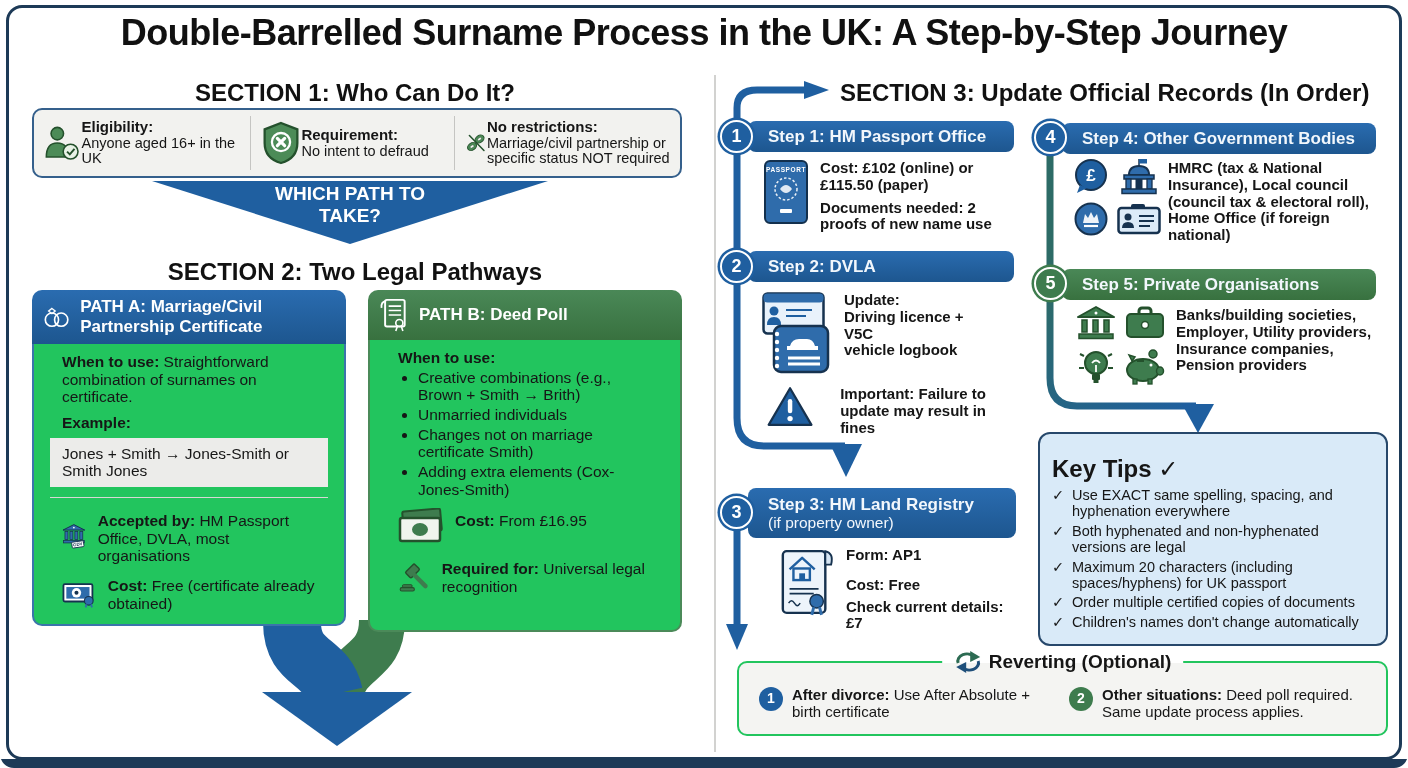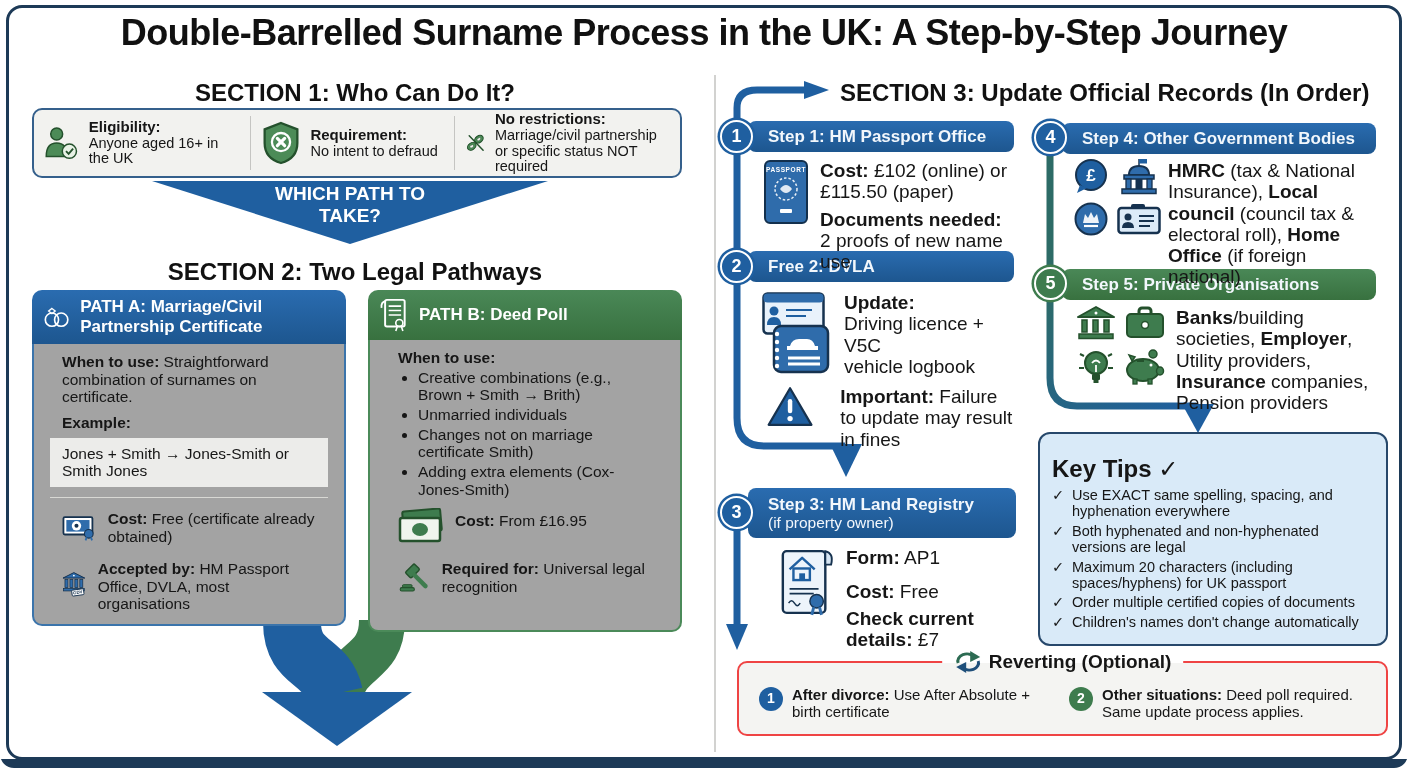--- a/index.html
+++ b/index.html
@@ -9,62 +9,62 @@
   
   .frame{position:absolute;top:5px;left:6px;right:6px;bottom:8px;border:3px solid #1d3a57;border-radius:16px;}
   .bottombar{position:absolute;left:0;right:0;bottom:0;height:9px;background:#1d3a57;}
   .vdivider{position:absolute;left:714px;top:75px;bottom:16px;width:2px;background:#d2d2d0;}
   
   .title{top:12px;left:40px;right:40px;text-align:center;font-size:36px;font-weight:bold;letter-spacing:-0.5px;color:#111;}
   .sec-head{font-size:24px;font-weight:bold;color:#111;}
   
   .s1box{left:32px;top:108px;width:650px;height:70px;background:#f2f2ef;border:2px solid #35608c;border-radius:10px;
          display:flex;align-items:center;box-sizing:border-box;}
-  .s1item{display:flex;align-items:center;gap:9px;padding:0 10px;box-sizing:border-box;height:54px;}
+  .s1item{display:flex;align-items:center;padding:0 10px;box-sizing:border-box;height:54px;}
   .s1item + .s1item{border-left:1.5px solid #c5c5c2;}
   .s1txt{font-size:14.5px;line-height:1.1;}
   .s1txt b{font-size:15px;}
   
   .banner{left:152px;top:181px;width:396px;height:63px;background:#1f5fa0;
           clip-path:polygon(0 0,100% 0,50% 100%);text-align:center;color:#fff;font-weight:bold;font-size:19px;line-height:1.18;padding-top:2px;box-sizing:border-box;}
   
   .card{box-sizing:border-box;}
   .card-head{display:flex;align-items:center;gap:9px;padding:6px 10px;border-radius:10px 10px 0 0;color:#fff;font-weight:bold;font-size:17px;line-height:1.15;box-sizing:border-box;}
   .head-blue{background:linear-gradient(180deg,#2a6cb0,#1d568f);}
   .head-green{background:linear-gradient(180deg,#4a8857,#38713f);}
-  .card-body{background:#a3a3a3;border-radius:0 0 10px 10px;padding:9px 28px;box-sizing:border-box;font-size:15.5px;line-height:1.14;}
+  .card-body{background:#22c55e;border-radius:0 0 10px 10px;padding:9px 28px;box-sizing:border-box;font-size:15.5px;line-height:1.14;}
   .body-blue{border:2px solid #3b74ab;border-top:none;}
   .body-green{border:2px solid #4b8a59;border-top:none;}
   .example-box{background:#ececе9;background:#ececea;margin:6px -12px 0 -12px;padding:7px 12px;}
   .hr-light{border:none;border-top:1.5px solid #d8d8d4;margin:10px -12px 0 -12px;}
   .iconrow{display:flex;gap:11px;margin-top:12px;align-items:flex-start;}
   .pb-bullets{margin:2px 0 0 0;padding-left:20px;}
   .pb-bullets li{margin-bottom:2px;}
   
   .stepbar{border-radius:8px;color:#f2f7fc;font-weight:bold;font-size:17px;display:flex;flex-direction:column;justify-content:center;padding-left:20px;box-sizing:border-box;}
   .bar-blue{background:linear-gradient(180deg,#2a6cb0,#1d568f);}
   .bar-green{background:linear-gradient(180deg,#4a8857,#38713f);}
   .stepbar .sub{font-weight:normal;font-size:15.5px;line-height:1.0;}
   .numc{width:33px;height:33px;border-radius:50%;border:2.5px solid #fff;display:flex;align-items:center;justify-content:center;
         color:#fff;font-weight:bold;font-size:18px;box-sizing:border-box;}
   .numc-blue{background:#1f5fa0;box-shadow:0 0 0 2.5px #1f5fa0;}
   .numc-green{background:#3e7c4e;box-shadow:0 0 0 2.5px #3e7c4e;}
-  .stept{font-size:19px;line-height:1.12;}
+  .stept{font-size:15px;line-height:1.12;font-weight:bold;}
   .stept p{margin:0 0 6px 0;}
   .flexrow{display:flex;gap:12px;align-items:flex-start;}
   .icongrid{display:grid;grid-template-columns:auto auto;gap:5px 7px;align-items:center;justify-items:center;}
   
   .keytips{left:1038px;top:432px;width:350px;height:214px;background:#d9eaf8;border:2.5px solid #27486b;border-radius:12px;
            padding:7px 12px 6px 12px;box-sizing:border-box;}
   .keytips h3{margin:14px 0 4px 0;text-align:left;font-size:24px;}
   .keytips ul{list-style:none;margin:0;padding:0;}
   .keytips li{position:relative;padding-left:20px;font-size:14.5px;line-height:1.13;margin-bottom:3px;}
   .keytips li .tick{position:absolute;left:0;top:0;font-weight:bold;}
   
-  .revert{left:737px;top:661px;width:651px;height:75px;background:#f4f4f2;border:2px solid #ef4444;border-radius:10px;box-sizing:border-box;}
+  .revert{left:737px;top:661px;width:651px;height:75px;background:#f4f4f2;border:2px solid #22c55e;border-radius:10px;box-sizing:border-box;}
   .revert-legend{position:absolute;top:-15px;left:50%;transform:translateX(-50%);display:flex;align-items:center;gap:7px;
                  padding:2px 12px;background:linear-gradient(to bottom,#ffffff 55%,#f4f4f2 55%);font-size:19px;font-weight:bold;white-space:nowrap;}
   .rev-item{position:absolute;top:22px;display:flex;gap:9px;align-items:flex-start;font-size:15px;line-height:1.12;}
   .minic{width:24px;height:24px;border-radius:50%;color:#fff;font-weight:bold;font-size:14px;display:flex;align-items:center;justify-content:center;flex:0 0 auto;margin-top:2px;}
   
   .passport{width:52px;height:64px;background:#2f6cab;border:2px solid #13304d;border-radius:6px;box-sizing:border-box;
             display:flex;flex-direction:column;align-items:center;padding-top:4px;}
   .passport .plabel{font-size:6.5px;font-weight:bold;color:#fff;letter-spacing:0.6px;}
   .passport .pstrip{width:12px;height:4px;background:#fff;border-radius:1px;margin-top:2px;}
   svg{display:block;}
@@ -164,47 +164,47 @@
         <circle cx="15" cy="20" r="10" fill="none" stroke="#fff" stroke-width="2.5"></circle>
         <circle cx="29" cy="20" r="10" fill="none" stroke="#fff" stroke-width="2.5"></circle>
       </svg>
       <span>PATH A: Marriage/Civil Partnership Certificate</span>
     </div>
     <div class="card-body body-blue" style="height:282px">
       <p style="margin:0"><b>When to use:</b><span> Straightforward combination of surnames on certificate.</span></p>
       <p style="margin:8px 0 0 0"><b>Example:</b></p>
       <div class="example-box">Jones + Smith → Jones-Smith or Smith Jones</div>
       <hr class="hr-light">
-      <div class="iconrow">
-        <svg width="46" height="36" viewBox="0 0 48 36">
-          <rect x="2" y="3" width="40" height="24" rx="2" fill="#fff" stroke="#16324f" stroke-width="2.5"></rect>
-          <rect x="6" y="7" width="32" height="16" fill="#2f6cab"></rect>
-          <circle cx="20" cy="15" r="6.5" fill="#fff"></circle>
-            <circle cx="20" cy="15" r="2.8" fill="#16324f"></circle>
-          <circle cx="37" cy="26" r="6" fill="#2f6cab" stroke="#16324f" stroke-width="1.5"></circle>
-          <path d="M34 31 l-1.5 4 M40 31 l1.5 4" stroke="#2f6cab" stroke-width="2.5"></path>
-        </svg>
-        <p style="margin:0"><b>Cost:</b><span> Free (certificate already obtained)</span></p>
-      </div>
       <div class="iconrow" style="margin-top:14px">
         <svg width="48" height="48" viewBox="0 0 50 50">
           <path d="M24 2 L46 13 L2 13 Z" fill="#2f6cab" stroke="#16324f" stroke-width="2" stroke-linejoin="round"></path>
           <circle cx="24" cy="8" r="1.8" fill="#fff"></circle>
           <rect x="6" y="16" width="6" height="16" fill="#2f6cab" stroke="#16324f" stroke-width="1.5"></rect>
           <rect x="16" y="16" width="6" height="16" fill="#2f6cab" stroke="#16324f" stroke-width="1.5"></rect>
           <rect x="26" y="16" width="6" height="16" fill="#2f6cab" stroke="#16324f" stroke-width="1.5"></rect>
           <rect x="36" y="16" width="6" height="16" fill="#2f6cab" stroke="#16324f" stroke-width="1.5"></rect>
           <rect x="3" y="34" width="42" height="5" fill="#2f6cab" stroke="#16324f" stroke-width="1.5"></rect>
           <g transform="rotate(-8 32 42)">
             <rect x="20" y="36" width="24" height="12" rx="2" fill="#fff" stroke="#16324f" stroke-width="1.8"></rect>
             <text x="32" y="45" text-anchor="middle" font-size="9" font-weight="bold" fill="#16324f">GDV</text>
           </g>
         </svg>
         <p style="margin:0"><b>Accepted by:</b><span> HM Passport Office, DVLA, most organisations</span></p>
       </div>
+      <div class="iconrow">
+        <svg width="46" height="36" viewBox="0 0 48 36">
+          <rect x="2" y="3" width="40" height="24" rx="2" fill="#fff" stroke="#16324f" stroke-width="2.5"></rect>
+          <rect x="6" y="7" width="32" height="16" fill="#2f6cab"></rect>
+          <circle cx="20" cy="15" r="6.5" fill="#fff"></circle>
+            <circle cx="20" cy="15" r="2.8" fill="#16324f"></circle>
+          <circle cx="37" cy="26" r="6" fill="#2f6cab" stroke="#16324f" stroke-width="1.5"></circle>
+          <path d="M34 31 l-1.5 4 M40 31 l1.5 4" stroke="#2f6cab" stroke-width="2.5"></path>
+        </svg>
+        <p style="margin:0"><b>Cost:</b><span> Free (certificate already obtained)</span></p>
+      </div>
     </div>
   </div>
 
   <div class="r card" style="left:368px;top:290px;width:314px">
     <div class="card-head head-green" style="min-height:44px">
       <svg width="32" height="38" viewBox="0 0 36 40">
         <path d="M9 4 q-6 1 -5 8" fill="none" stroke="#fff" stroke-width="2"></path>
         <rect x="8" y="3" width="22" height="30" rx="2" fill="none" stroke="#fff" stroke-width="2.2"></rect>
         <path d="M12 10 h14 M12 15 h14 M12 20 h14" stroke="#fff" stroke-width="1.8"></path>
         <circle cx="24" cy="29" r="4" fill="none" stroke="#fff" stroke-width="1.8"></circle>
@@ -236,21 +236,21 @@
           <rect x="3" y="33" width="19" height="4.5" rx="2" fill="#3e7c4e" stroke="#24512c" stroke-width="1.5"></rect>
         </svg>
         <p style="margin:2px 0 0 0"><b>Required for:</b><span> Universal legal recognition</span></p>
       </div>
     </div>
   </div>
 
   <div class="r sec-head" style="left:840px;top:79px">SECTION 3: Update Official Records (In Order)</div>
 
   <div class="r stepbar bar-blue" style="left:748px;top:121px;width:266px;height:31px">Step 1: HM Passport Office</div>
-  <div class="r stepbar bar-blue" style="left:748px;top:251px;width:266px;height:31px">Free 2: DVLA</div>
+  <div class="r stepbar bar-blue" style="left:748px;top:251px;width:266px;height:31px">Step 2: DVLA</div>
   <div class="r stepbar bar-blue" style="left:748px;top:488px;width:268px;height:50px;line-height:1.1">
     <span>Step 3: HM Land Registry</span>
     <span class="sub">(if property owner)</span>
   </div>
   <div class="r stepbar bar-blue" style="left:1062px;top:123px;width:314px;height:31px">Step 4: Other Government Bodies</div>
   <div class="r stepbar bar-green" style="left:1062px;top:269px;width:314px;height:31px">Step 5: Private Organisations</div>
 
   <div class="r numc numc-blue" style="left:720px;top:120px">1</div>
   <div class="r numc numc-blue" style="left:720px;top:250px">2</div>
   <div class="r numc numc-blue" style="left:720px;top:496px">3</div>

